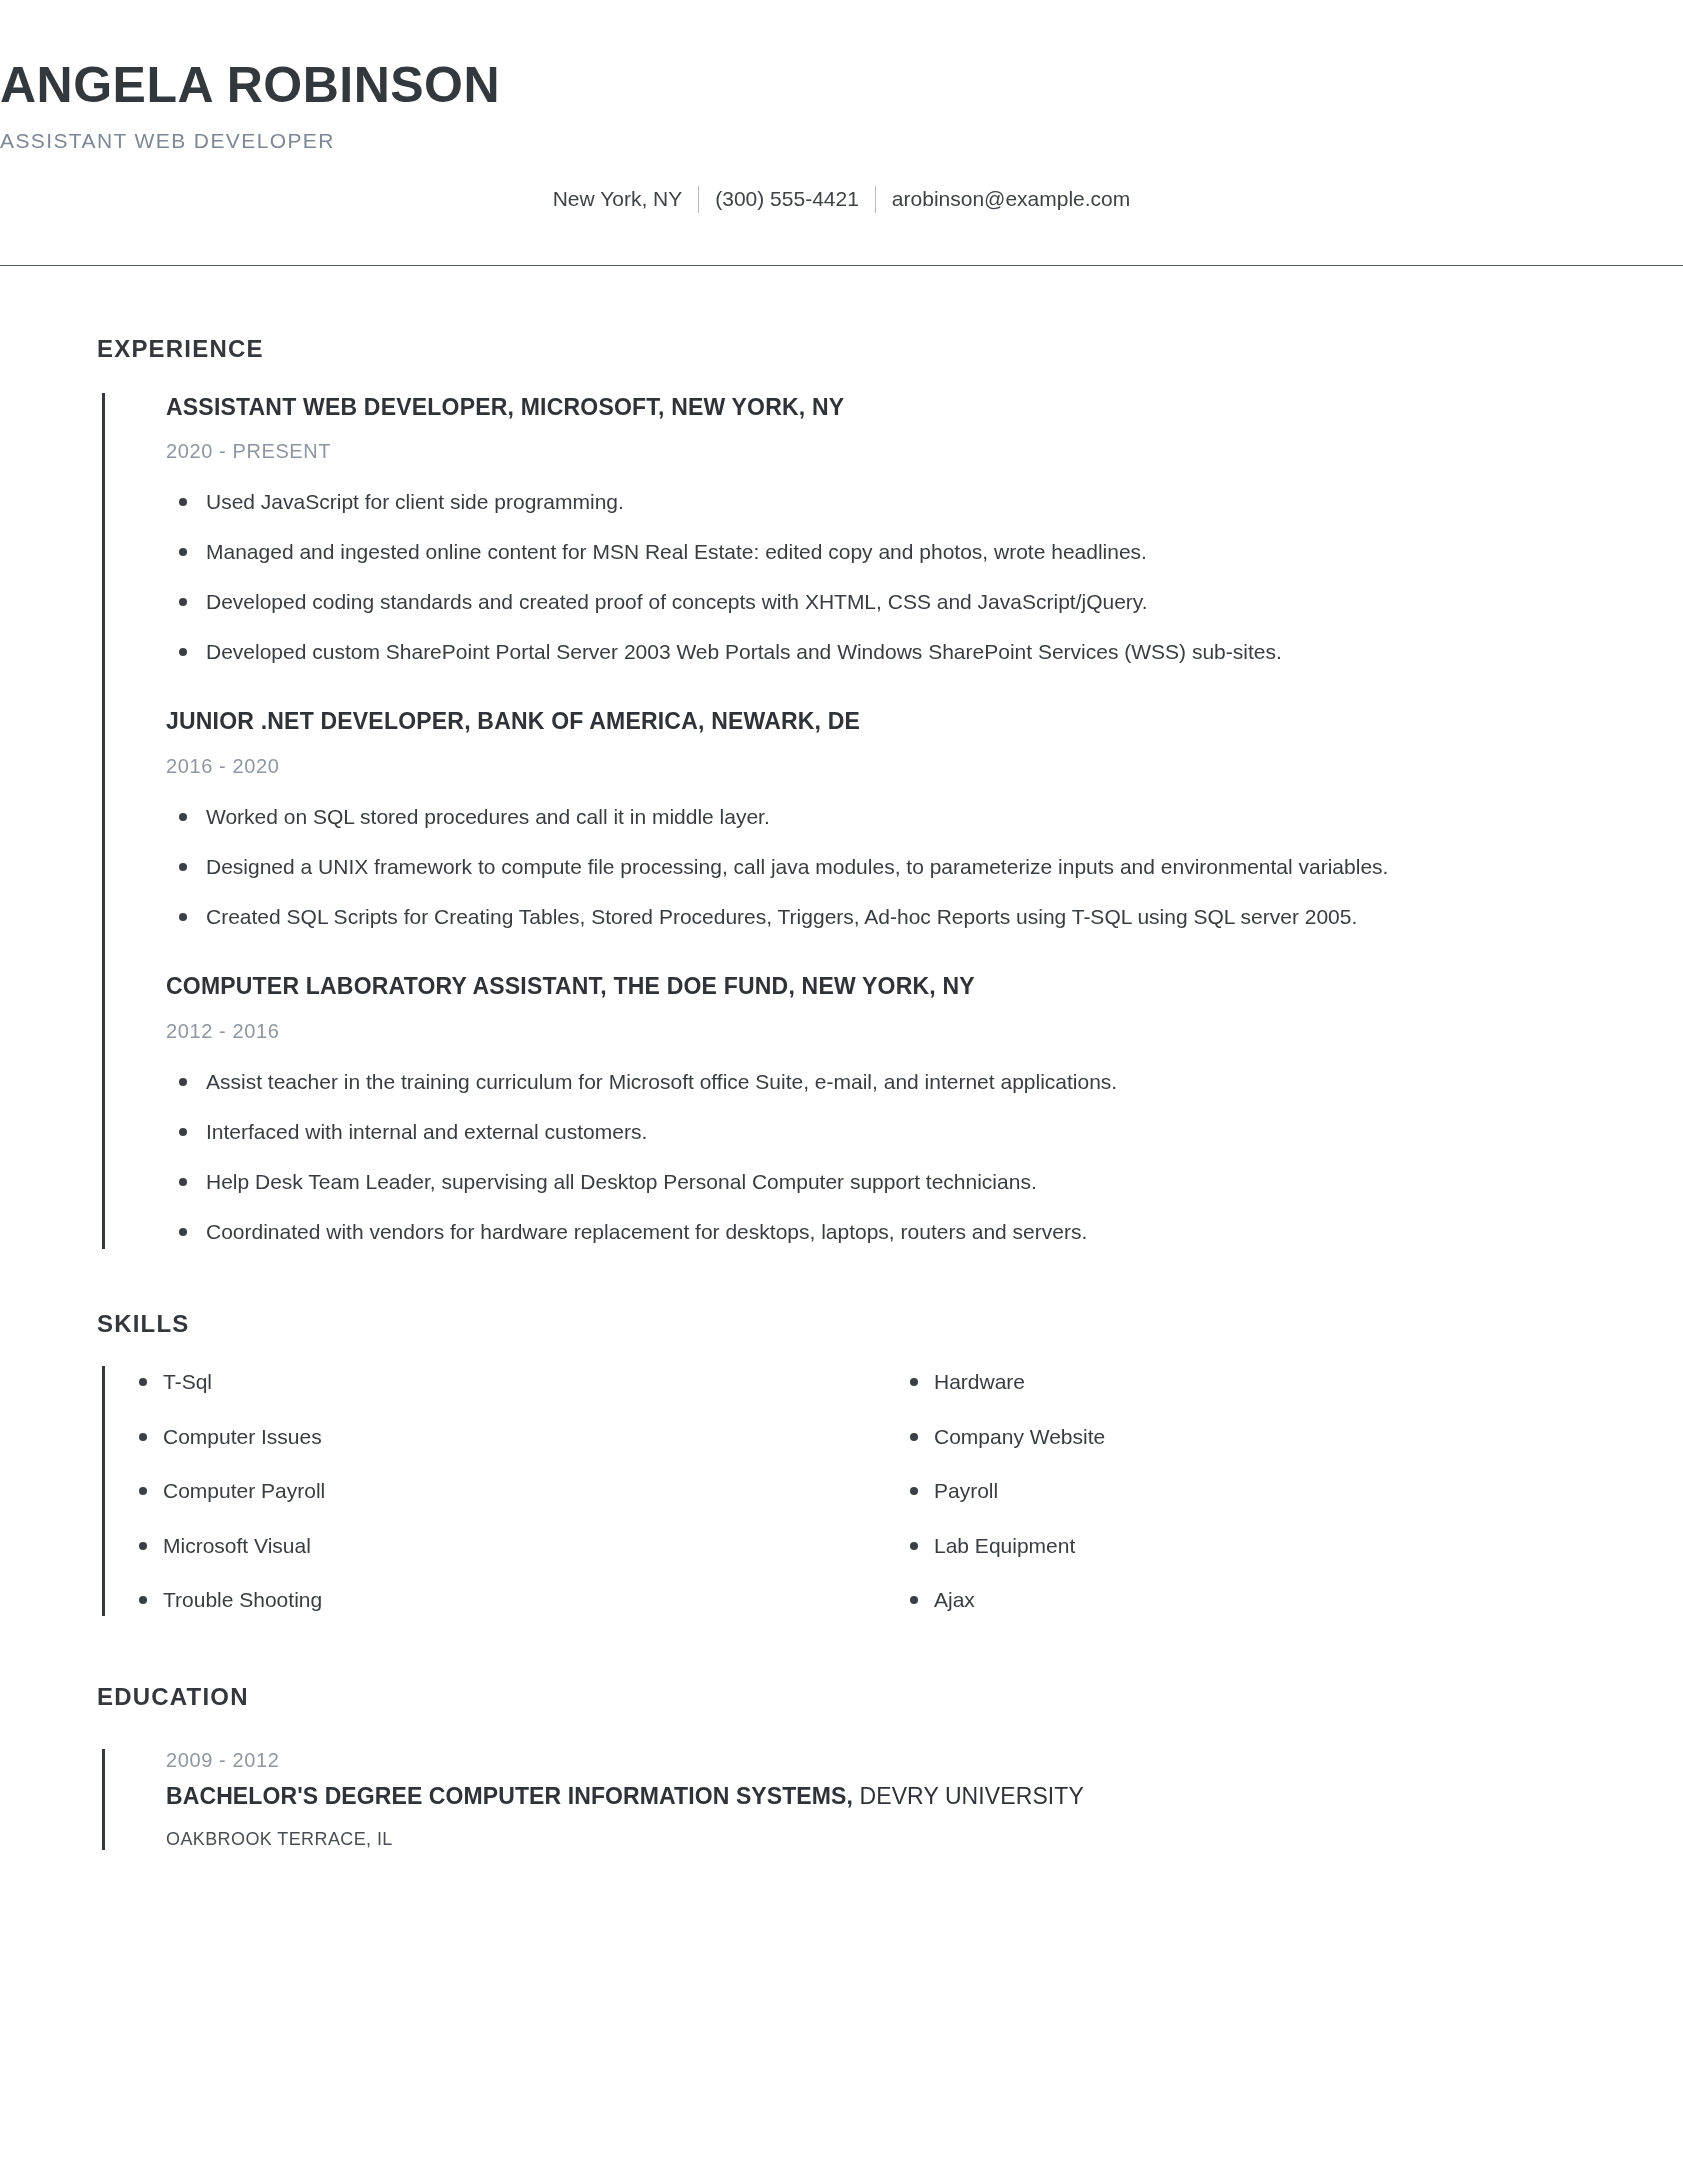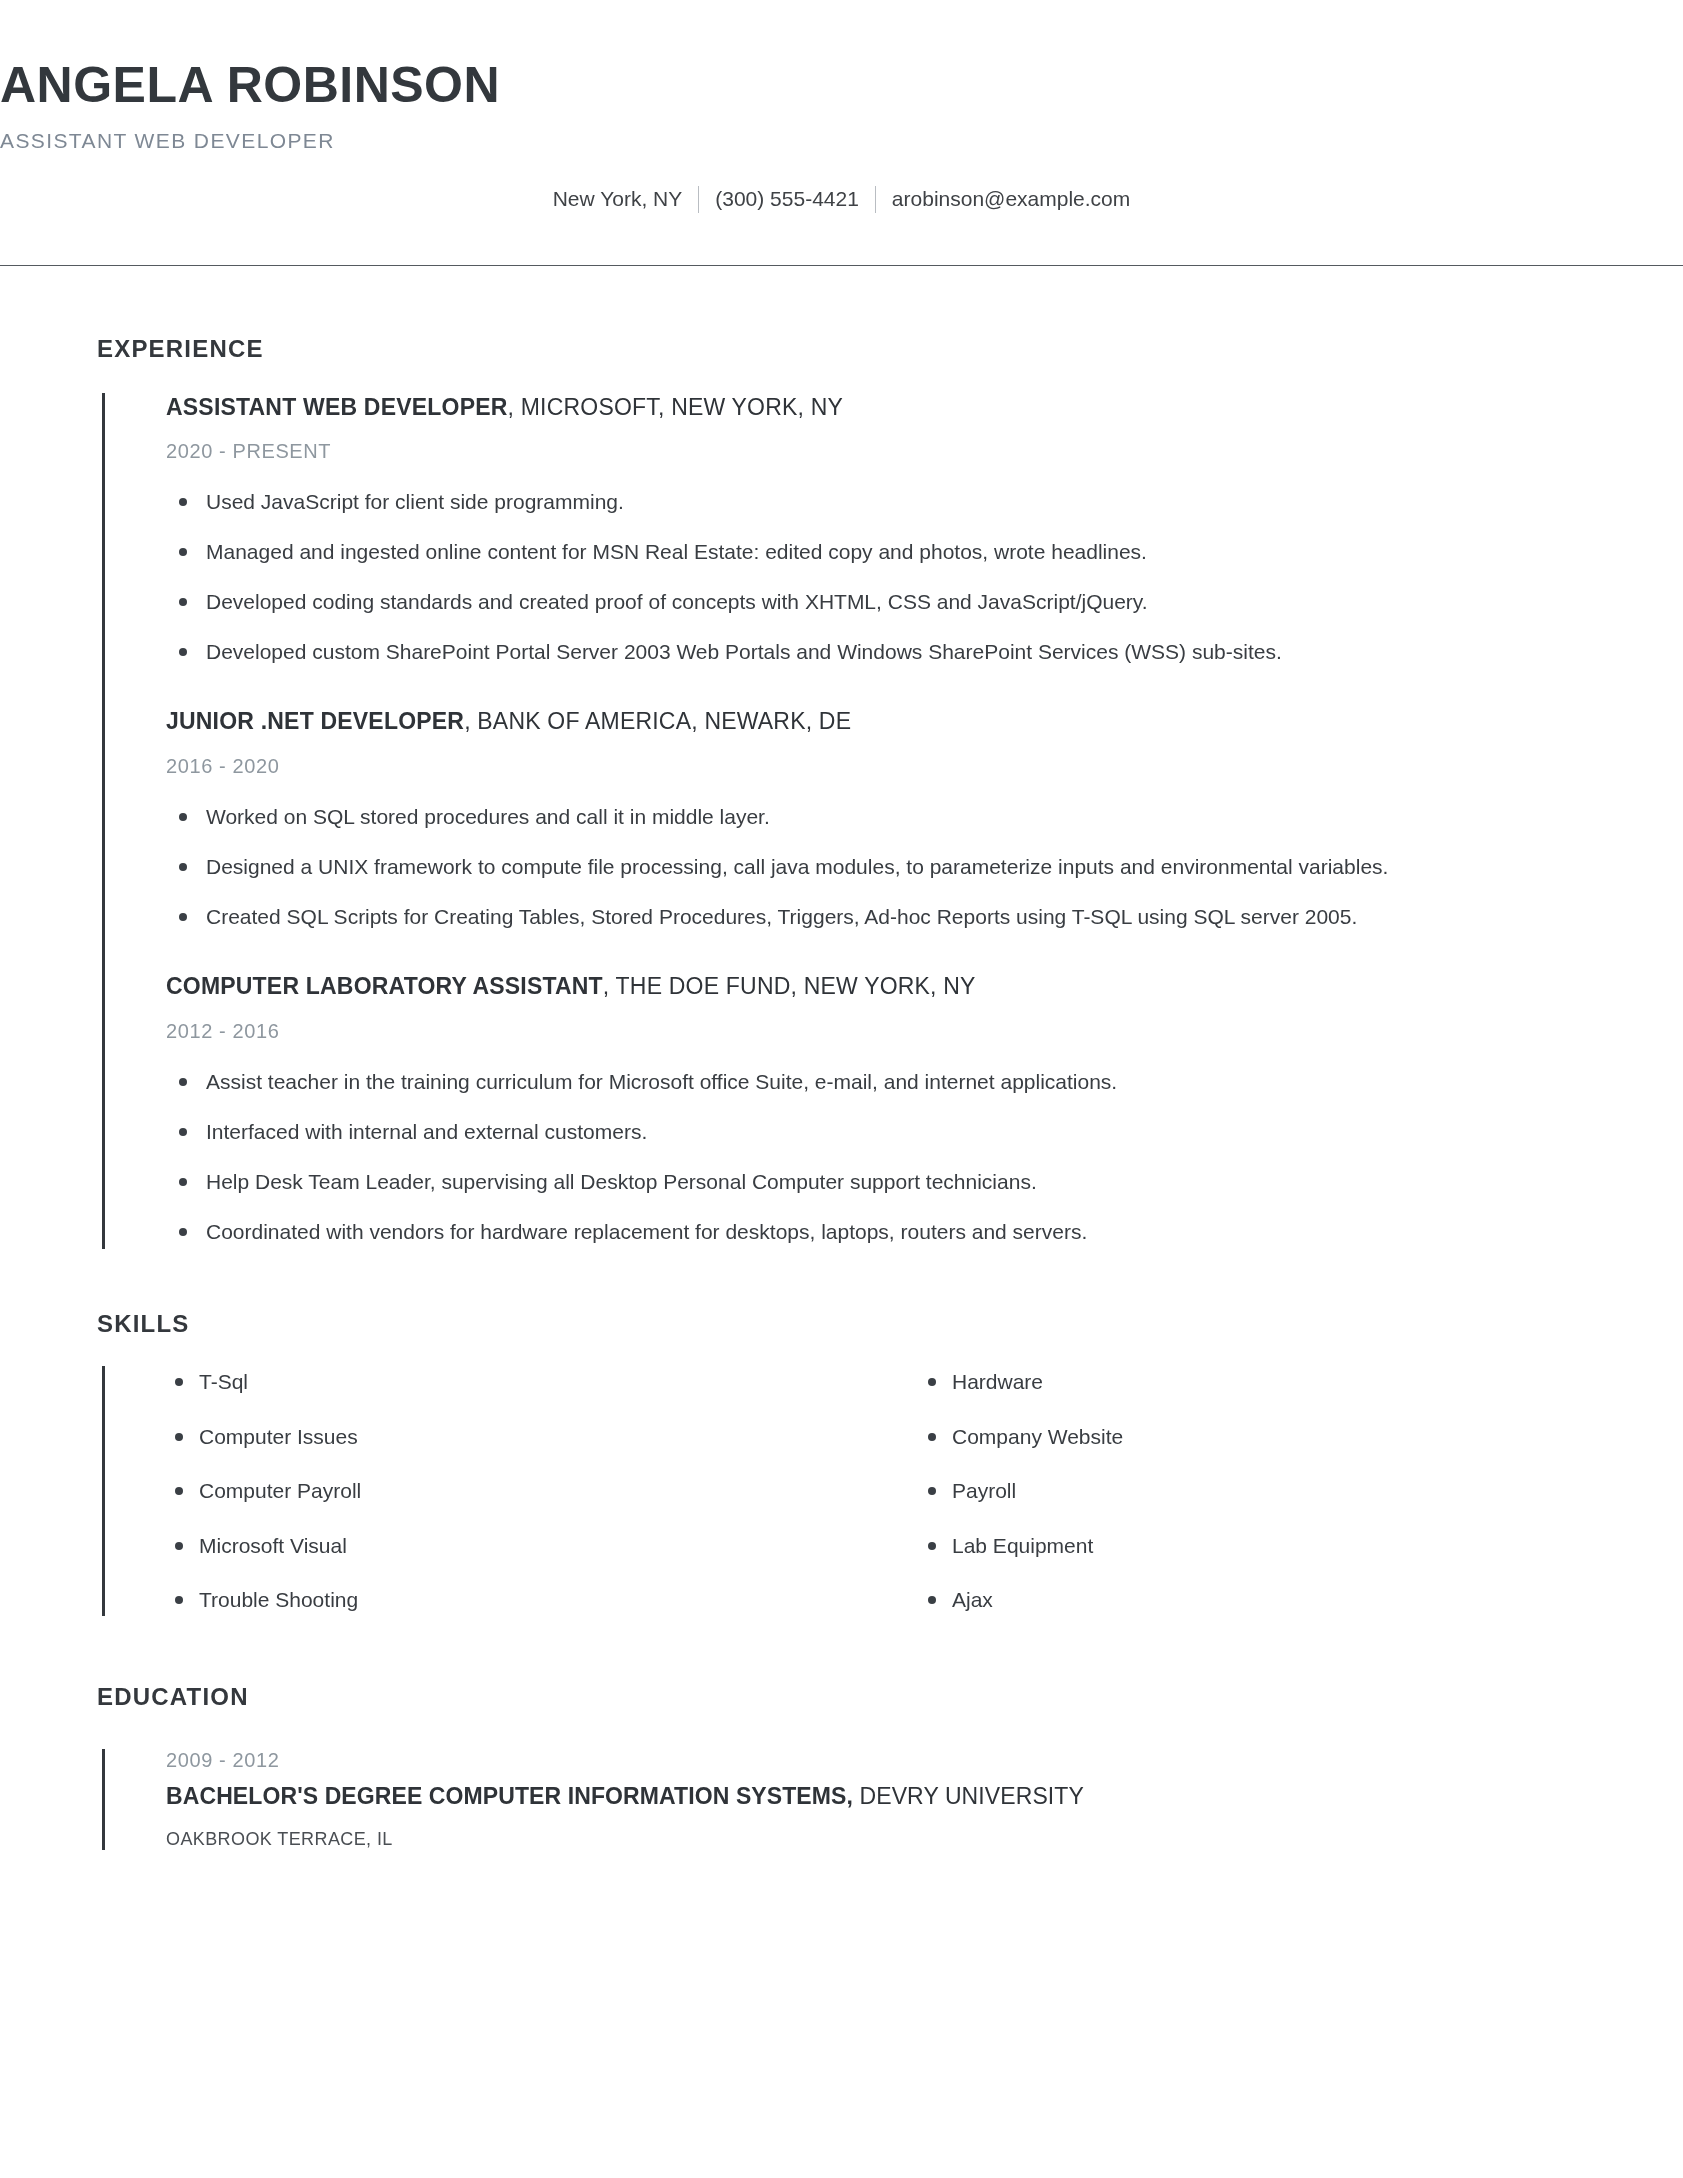--- a/index.html
+++ b/index.html
@@ -94,21 +94,21 @@
   .exp-heading {
     font-size: 23px;
     color: #2f3338;
     letter-spacing: 0.2px;
     line-height: 1.3;
   }
   .exp-heading .role {
     font-weight: bold;
   }
   .exp-heading .company {
-    font-weight: normal;
+    font-weight: bold;
   }
   .exp-dates {
     margin-top: 18px;
     font-size: 20px;
     color: #8e979f;
     letter-spacing: 0.6px;
   }
   .bullets {
     list-style: none;
     margin: 22px 0 0 0;
@@ -131,21 +131,21 @@
     height: 8px;
     border-radius: 50%;
     background: #3a3f45;
   }
   .exp-item + .exp-item { margin-top: 38px; }
 
   
   #skills-section { padding-top: 61px; }
   .skills-block { margin-top: 28px; }
   .skills-cols {
-    padding-left: 61px;
+    padding-left: 25px;
     display: flex;
   }
   .skills-col {
     width: 50%;
     box-sizing: border-box;
   }
   .skills-col.right { padding-left: 43px; }
   .skills-col ul {
     list-style: none;
     margin: 0;

